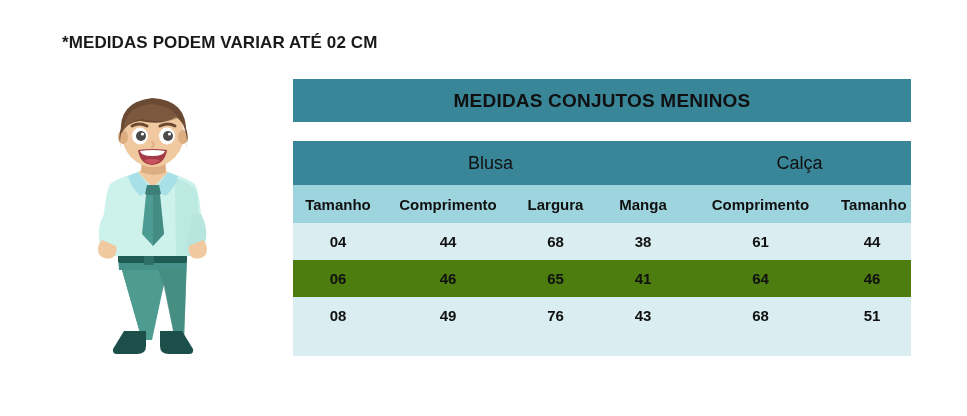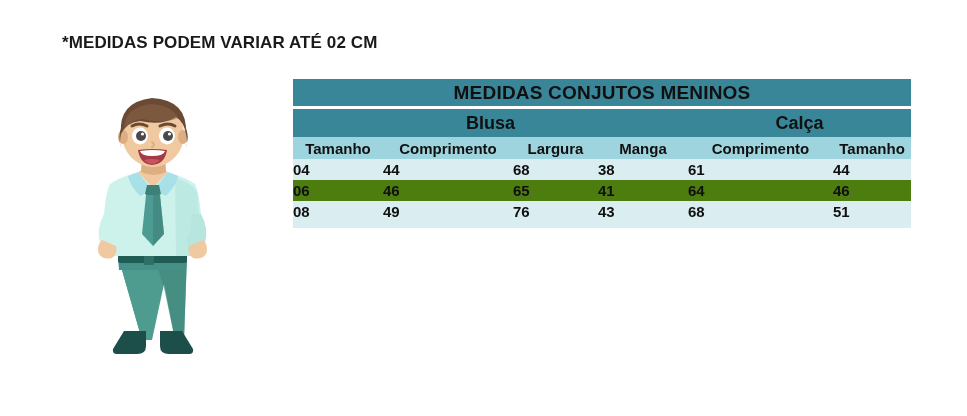--- a/index.html
+++ b/index.html
@@ -40,21 +40,21 @@
   
   .size-table {
     position: absolute;
     left: 293px;
     top: 79px;
     width: 618px;
     border-collapse: collapse;
     table-layout: fixed;
   }
   .size-table td, .size-table th {
-    padding: 0;
+    padding: 8px;
     margin: 0;
     border: none;
   }
 
   .row-title td {
     background: #3a8699;
     color: #101010;
     font-size: 19px;
     font-weight: bold;
     text-align: center;
@@ -64,37 +64,37 @@
   .row-spacer td {
     background: #ffffff;
     height: 3px;
     font-size: 0;
     line-height: 0;
   }
   .row-group td {
     background: #3a8699;
     color: #101010;
     font-size: 18px;
-    font-weight: bold;
+    font-weight: normal;
     text-align: center;
     height: 28px;
   }
   .row-cols td {
     background: #9ed4de;
     color: #101010;
     font-size: 15px;
     font-weight: bold;
     text-align: center;
     height: 22px;
   }
   .row-data td {
     color: #101010;
     font-size: 15px;
     font-weight: bold;
-    text-align: left;
+    text-align: center;
     height: 21px;
   }
   .row-data.alt-a td { background: #daeef2; }
   .row-data.alt-b td { background: #4d7c0f; }
   .row-bottom td {
     background: #daeef2;
     height: 6px;
     font-size: 0;
     line-height: 0;
   }

